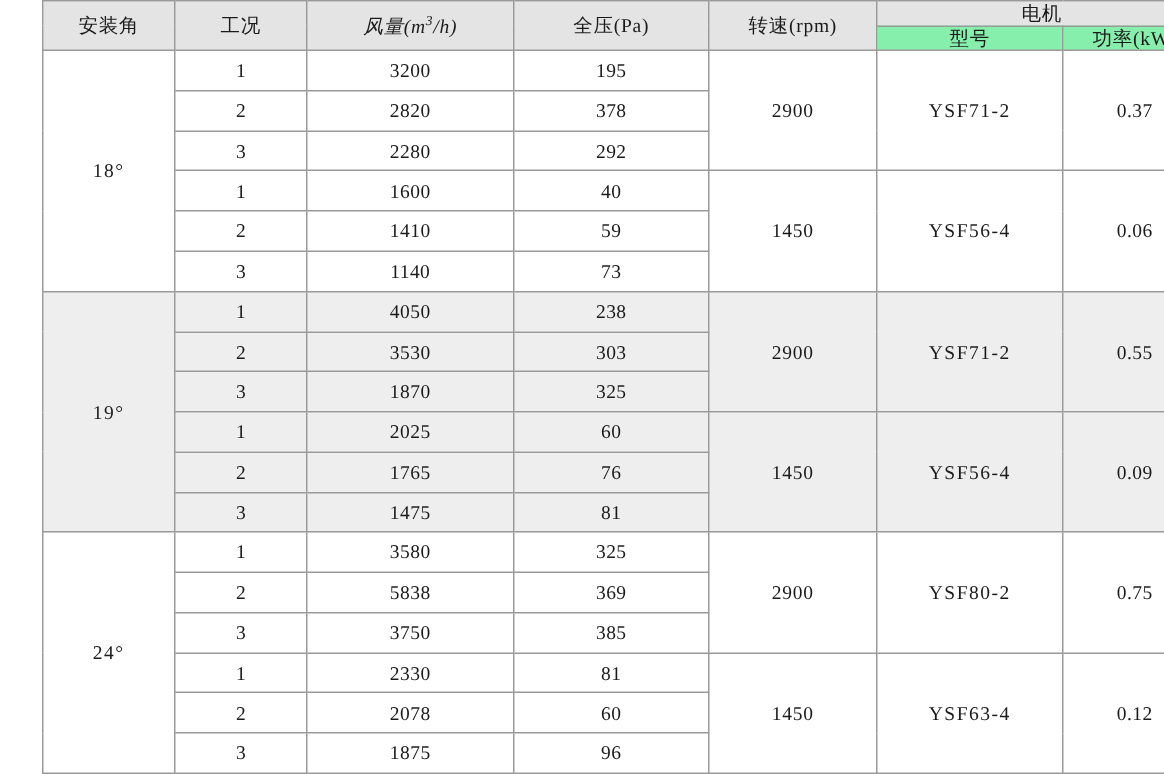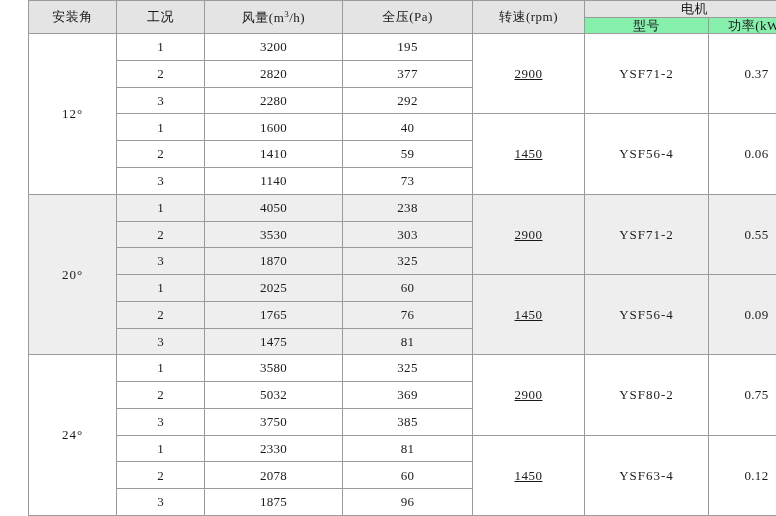--- a/index.html
+++ b/index.html
@@ -64,27 +64,26 @@
     letter-spacing: 0.3px;
     font-family: Liberation Serif, serif;
   }
   .motor-cell {
     font-size: 13.5px;
     letter-spacing: 1px;
   }
   .rpm-cell {
     font-size: 13.5px;
     letter-spacing: 0.5px;
-    text-decoration: underline;
   }
   sup.sup {
     font-size: 9px;
     vertical-align: super;
   }
-  .nowrap { white-space: nowrap; }
+  .nowrap { white-space: nowrap; font-style: italic; }
 </style>
 </head>
 <body>
 
 <div id="sheet">
   <table class="spec">
     <colgroup>
       <col style="width:88px">
       <col style="width:88px">
       <col style="width:138px">
@@ -105,32 +104,32 @@
         <th class="hdr" colspan="2">电机</th>
       </tr>
       <tr>
         <th class="hdr-sub">型号</th>
         <th class="hdr-sub">功率(kW)</th>
       </tr>
     </thead>
     <tbody>
 
       <tr>
-        <td class="angle-cell" rowspan="6">12°</td>
+        <td class="angle-cell" rowspan="6">18°</td>
         <td class="cond-cell">1</td>
         <td class="num-cell">3200</td>
         <td class="num-cell">195</td>
         <td class="rpm-cell" rowspan="3">2900</td>
         <td class="motor-cell" rowspan="3">YSF71-2</td>
         <td class="num-cell" rowspan="3">0.37</td>
       </tr>
       <tr>
         <td class="cond-cell">2</td>
         <td class="num-cell">2820</td>
-        <td class="num-cell">377</td>
+        <td class="num-cell">378</td>
       </tr>
       <tr>
         <td class="cond-cell">3</td>
         <td class="num-cell">2280</td>
         <td class="num-cell">292</td>
       </tr>
       <tr>
         <td class="cond-cell">1</td>
         <td class="num-cell">1600</td>
         <td class="num-cell">40</td>
@@ -143,21 +142,21 @@
         <td class="num-cell">1410</td>
         <td class="num-cell">59</td>
       </tr>
       <tr>
         <td class="cond-cell">3</td>
         <td class="num-cell">1140</td>
         <td class="num-cell">73</td>
       </tr>
 
       <tr class="shade">
-        <td class="angle-cell shade-cell" rowspan="6">20°</td>
+        <td class="angle-cell shade-cell" rowspan="6">19°</td>
         <td class="cond-cell shade-cell">1</td>
         <td class="num-cell shade-cell">4050</td>
         <td class="num-cell shade-cell">238</td>
         <td class="rpm-cell shade-cell" rowspan="3">2900</td>
         <td class="motor-cell shade-cell" rowspan="3">YSF71-2</td>
         <td class="num-cell shade-cell" rowspan="3">0.55</td>
       </tr>
       <tr class="shade">
         <td class="cond-cell shade-cell">2</td>
         <td class="num-cell shade-cell">3530</td>
@@ -191,21 +190,21 @@
         <td class="angle-cell" rowspan="6">24°</td>
         <td class="cond-cell">1</td>
         <td class="num-cell">3580</td>
         <td class="num-cell">325</td>
         <td class="rpm-cell" rowspan="3">2900</td>
         <td class="motor-cell" rowspan="3">YSF80-2</td>
         <td class="num-cell" rowspan="3">0.75</td>
       </tr>
       <tr>
         <td class="cond-cell">2</td>
-        <td class="num-cell">5032</td>
+        <td class="num-cell">5838</td>
         <td class="num-cell">369</td>
       </tr>
       <tr>
         <td class="cond-cell">3</td>
         <td class="num-cell">3750</td>
         <td class="num-cell">385</td>
       </tr>
       <tr>
         <td class="cond-cell">1</td>
         <td class="num-cell">2330</td>

